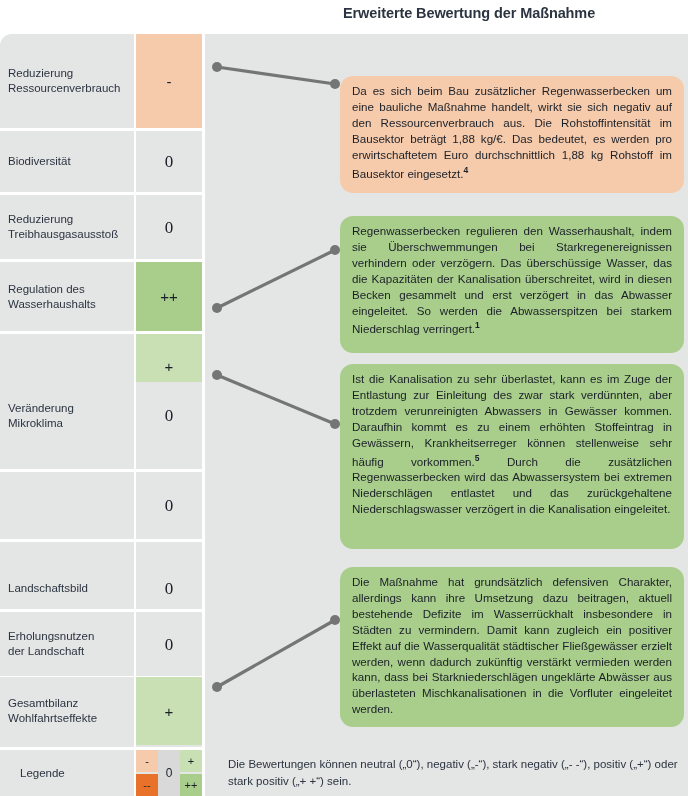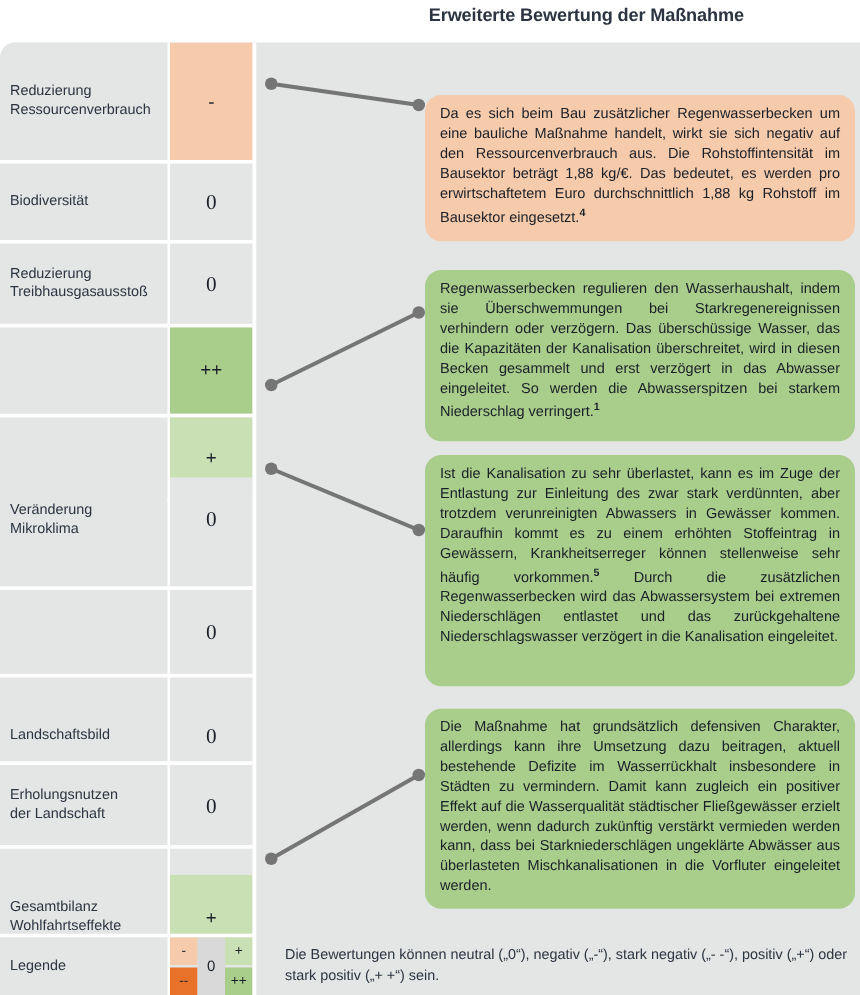--- a/index.html
+++ b/index.html
@@ -137,21 +137,21 @@
   }
   #legend-label {
     position: absolute;
     left: 0;
     top: 0;
     width: 134px;
     height: 100%;
     background: #e4e5e5;
     display: flex;
     align-items: center;
-    padding-left: 8px;
+    padding-left: 20px;
     box-sizing: border-box;
     font-size: 11.5px;
     color: #2b3440;
   }
   #legend-swatches {
     position: absolute;
     left: 136px;
     top: 0;
     width: 66px;
     height: 100%;
@@ -251,20 +251,21 @@
         <div class="cell-label">Biodiversität</div>
         <div class="cell-value  ">0</div>
       </div>
       <div class="row-sep" style="top: 158px;"></div>
       <div class="row" id="row-2" style="top: 161px; height: 64px;">
         <div class="cell-label">Reduzierung<br>Treibhausgasausstoß</div>
         <div class="cell-value  ">0</div>
       </div>
       <div class="row-sep" style="top: 225px;"></div>
       <div class="row" id="row-3" style="top: 228px; height: 69px;">
+        <div class="cell-label">Regulation des<br>Wasserhaushalts</div>
         <div class="cell-value v-pos2 sym-pplus">++</div>
       </div>
       <div class="row-sep" style="top: 297px;"></div>
       <div class="row" id="row-4" style="top: 300px; height: 65px;">
         <div class="cell-value v-pos sym-plus">+</div>
       </div>
       <div class="row-sep" style="top: 365px;"></div>
       <div class="row" id="row-5" style="top: 348px; height: 67px;">
         <div class="cell-label">Veränderung<br>Mikroklima</div>
         <div class="cell-value  ">0</div>
@@ -277,21 +278,21 @@
       <div class="row" id="row-7" style="top: 521px; height: 67px;">
         <div class="cell-label">Landschaftsbild</div>
         <div class="cell-value  ">0</div>
       </div>
       <div class="row-sep" style="top: 575px;"></div>
       <div class="row" id="row-8" style="top: 578px; height: 64px;">
         <div class="cell-label">Erholungsnutzen<br>der Landschaft</div>
         <div class="cell-value  ">0</div>
       </div>
       <div class="row-sep" style="top: 642px;"></div>
-      <div class="row" id="row-9" style="top: 666px; height: 68px;">
+      <div class="row" id="row-9" style="top: 643px; height: 68px;">
         <div class="cell-label">Gesamtbilanz<br>Wohlfahrtseffekte</div>
         <div class="cell-value v-pos sym-plus">+</div>
       </div>
       <div class="row-sep" style="top: 713px;"></div>
       <div class="col-sep" style="top: 0px; height: 716px;"></div>
       <div class="table-right-edge" style="top: 0px; height: 716px;"></div>
     </div>
 
   <div id="legend-row" style="top: 716px; height: 46px;">
     <div id="legend-label">Legende</div>

